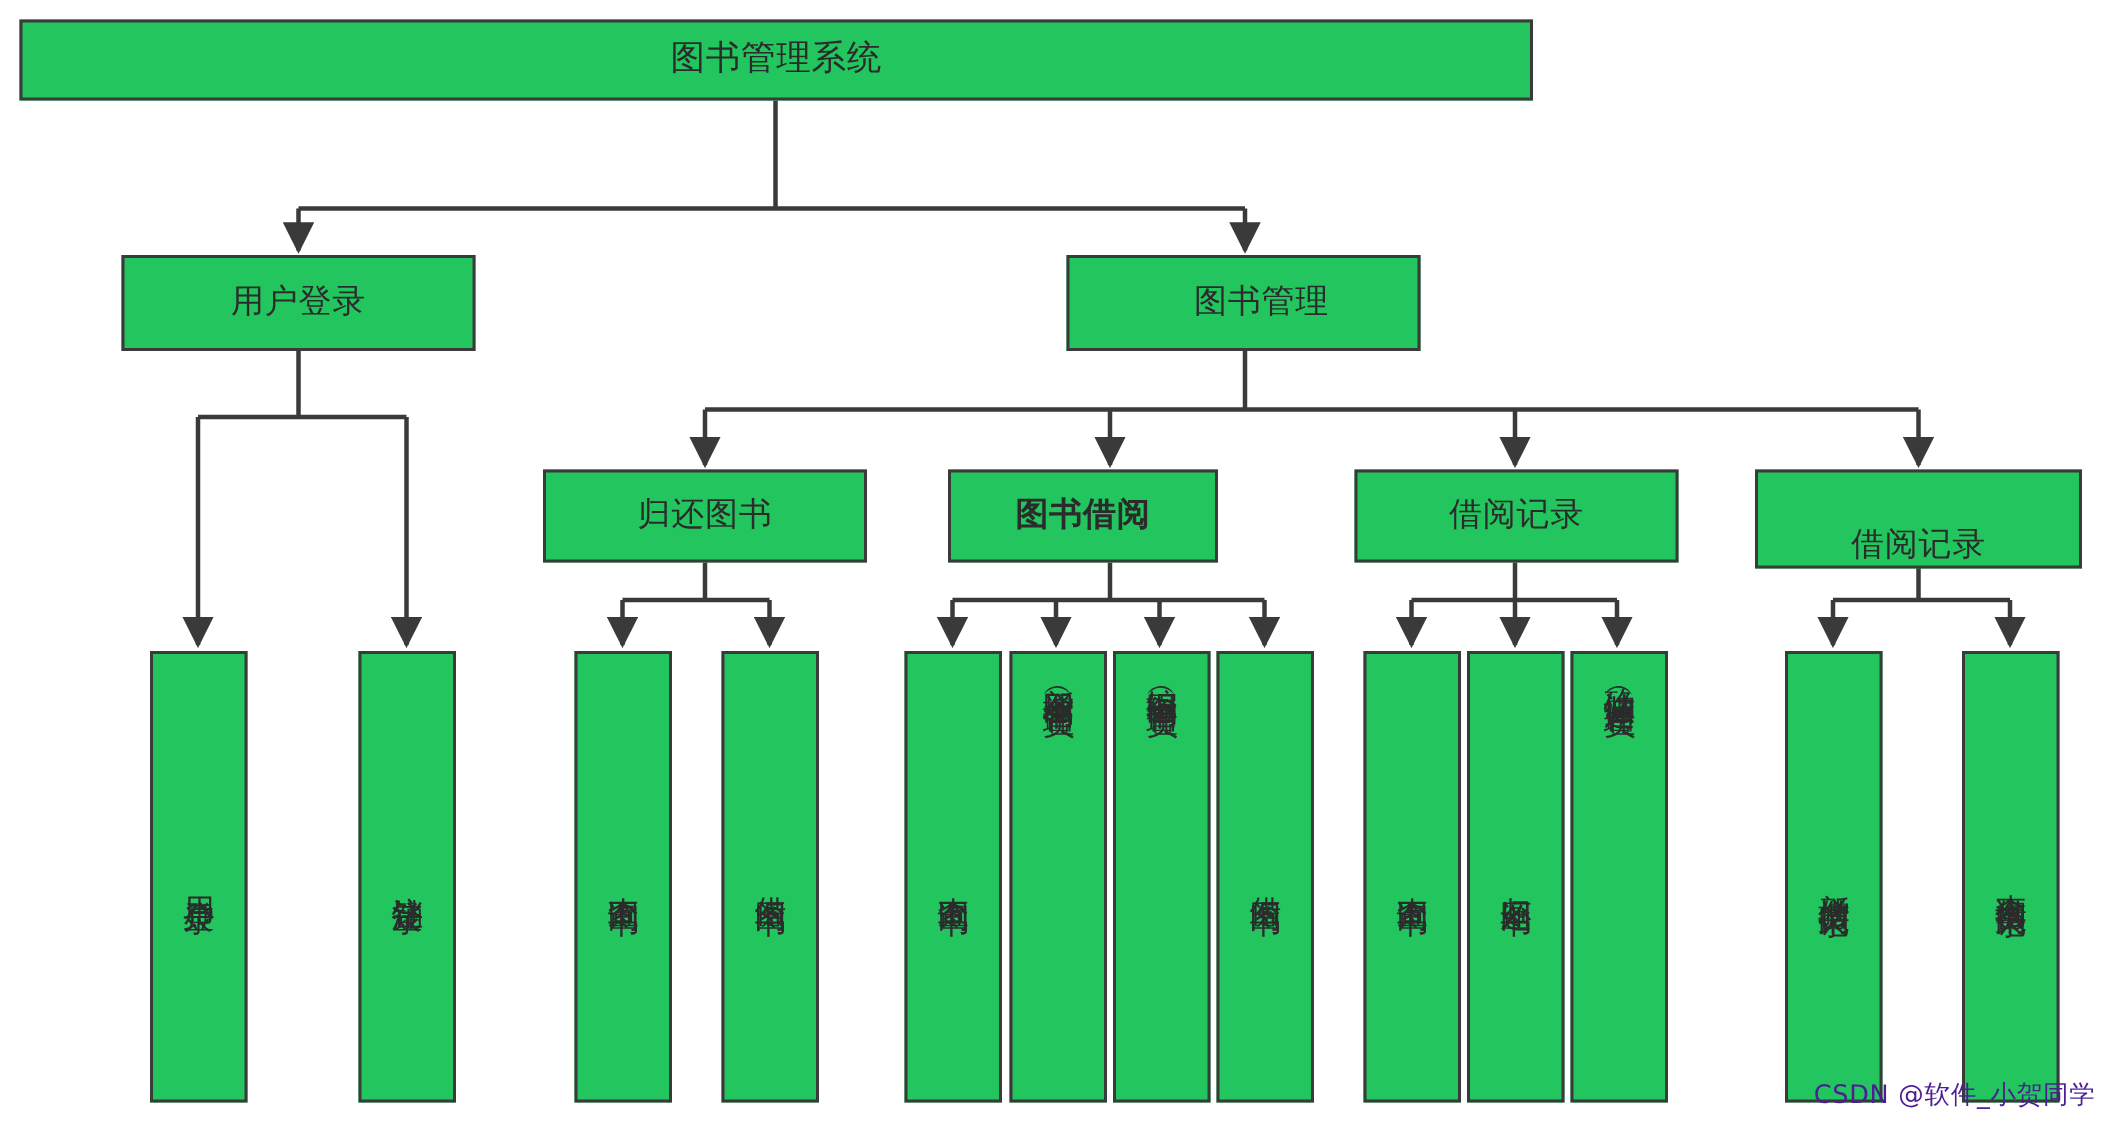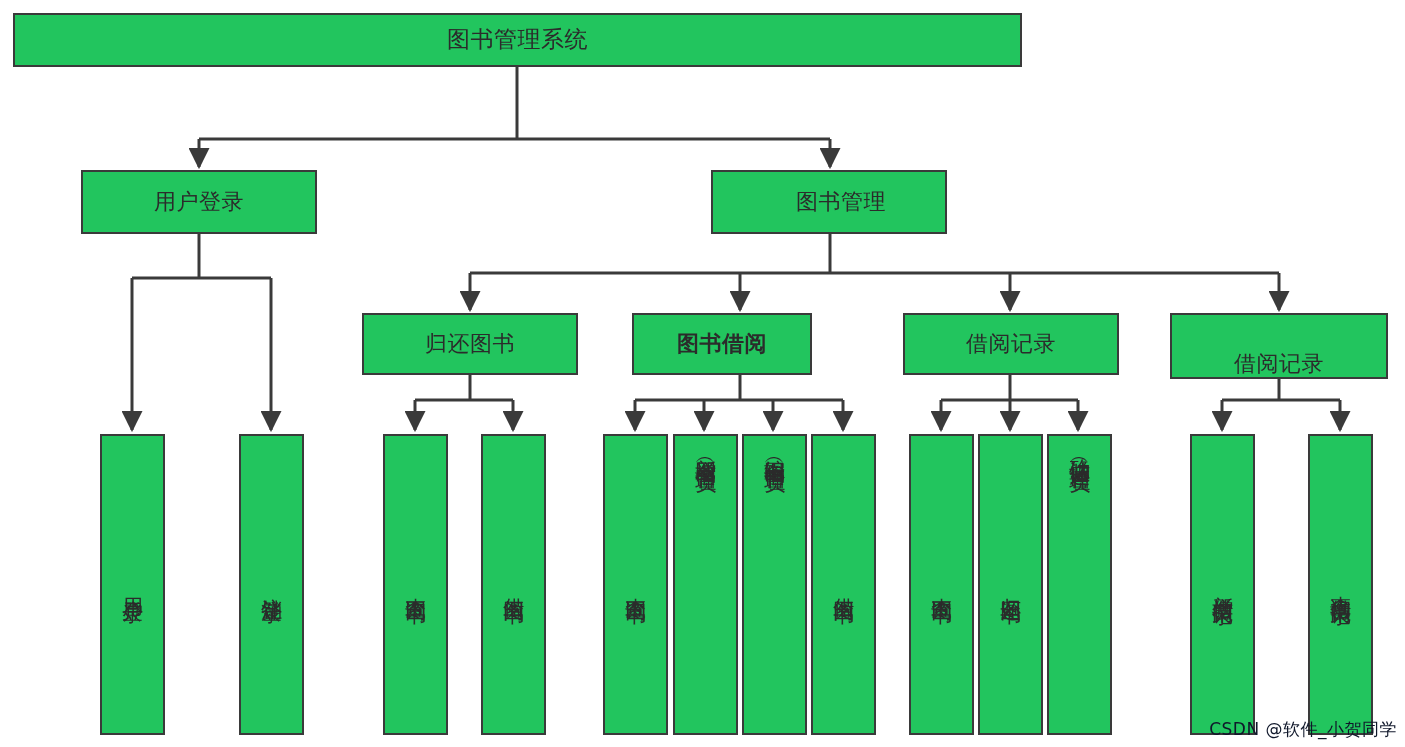--- a/index.html
+++ b/index.html
@@ -62,21 +62,21 @@
   }
   .node.vert.pad-mid {
     align-items: center;
     padding-top: 0;
   }
   #watermark {
     position: absolute;
     right: 8px;
     bottom: 6px;
     font-size: 17px;
-    color: #0f172a;
+    color: #4c1d95;
     letter-spacing: 0.5px;
     z-index: 3;
     white-space: nowrap;
     font-family: "DejaVu Sans", "Liberation Sans", sans-serif;
   }
 </style>
 </head>
 <body>
 
 <div id="diagram-root">

